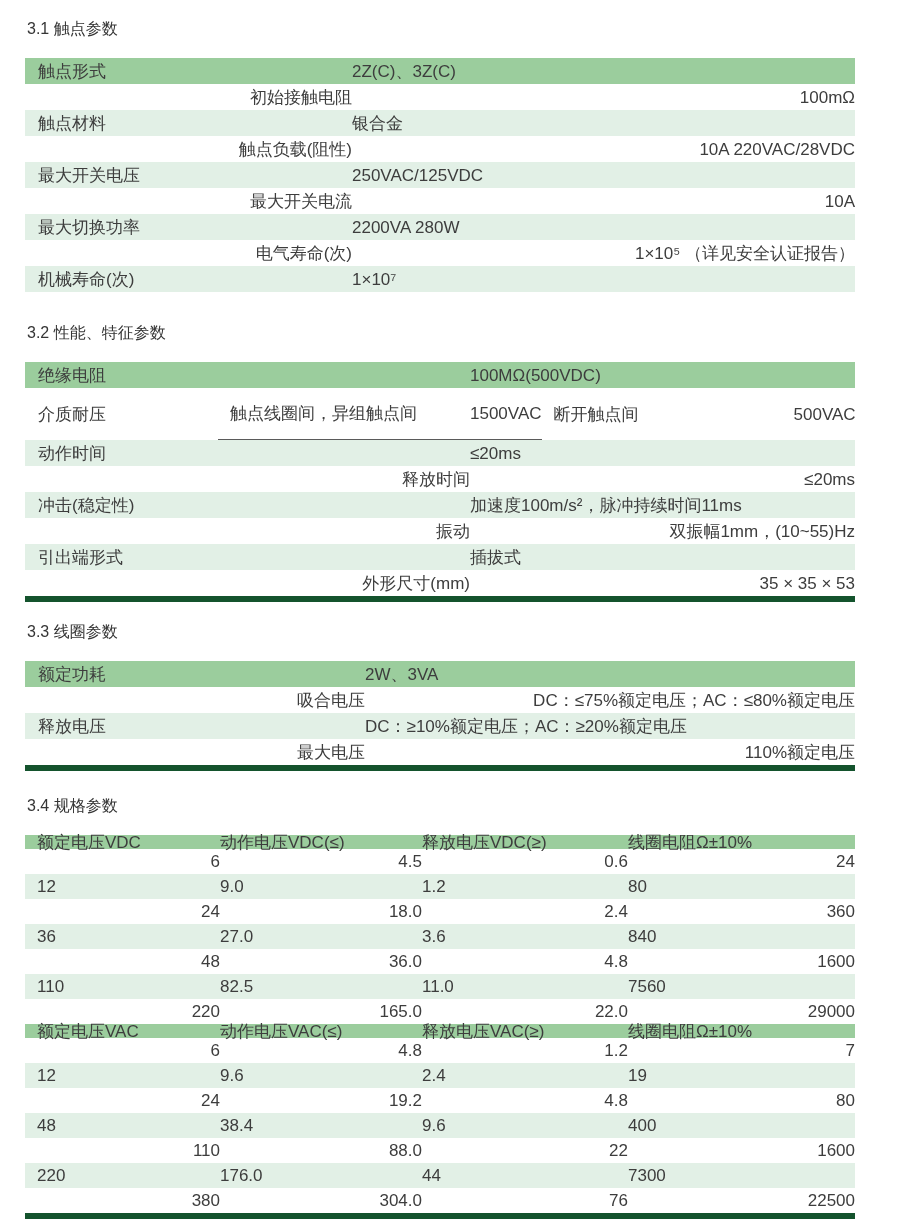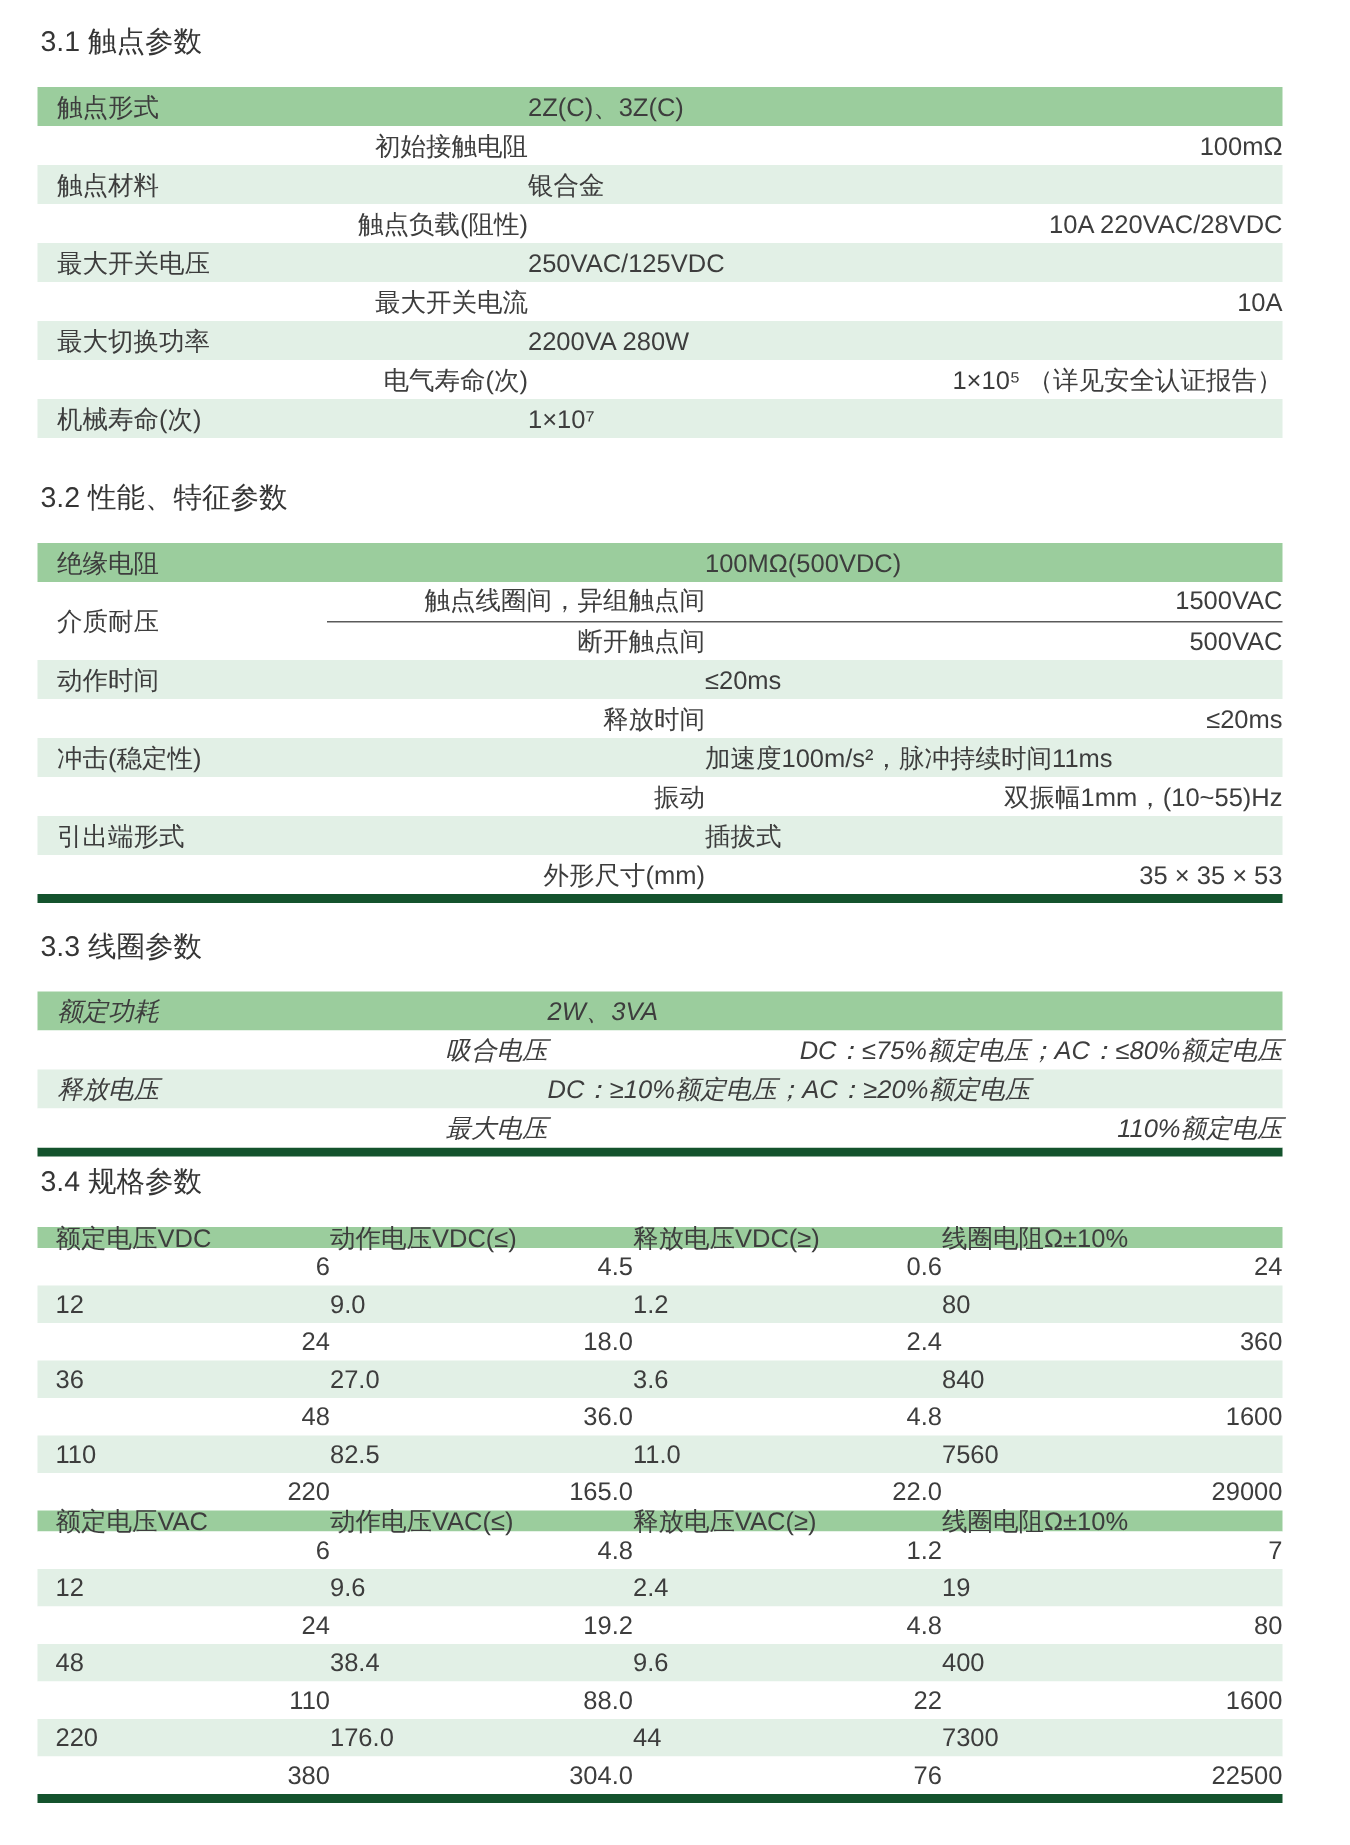--- a/index.html
+++ b/index.html
@@ -3,53 +3,53 @@
 <meta charset="utf-8">
 <style>
   html,body{margin:0;padding:0;}
   body{
     width:900px;height:1230px;overflow:hidden;background:#ffffff;
     font-family:"Liberation Sans","DejaVu Sans",sans-serif;
     color:#3d3d3d;
   }
   .wrap{padding:20px 45px 0 25px;}
   .sec-title{
-    font-size:19px;font-weight:400;color:#353535;
+    font-size:16px;font-weight:400;color:#353535;
     margin:0 0 20px 2px;line-height:18px;
   }
   .tbl{width:830px;font-size:17px;line-height:1;}
   .tbl .row{display:flex;align-items:center;height:26px;}
   .row.hdr{background:#9bcd9d;}
   .row.alt{background:#e2f0e6;}
   .row.white{background:#ffffff;text-align:right;}
   .tbl.bordered{border-bottom:6px solid #14532d;}
   .cell{white-space:nowrap;box-sizing:border-box;}
   .val{flex:1;}
   
   .s1 .lab{flex:0 0 327px;padding-left:13px;}
   
   .s2 .lab{flex:0 0 445px;padding-left:13px;}
   .s2 .row.diel{height:52px;align-items:stretch;background:#ffffff;}
   .s2 .dlabel{flex:0 0 193px;padding-left:13px;display:flex;align-items:center;box-sizing:border-box;}
-  .s2 .dsub{flex:1;display:flex;flex-direction:column;text-align:right;}
+  .s2 .dsub{flex:1;display:flex;flex-direction:row;}
   .s2 .dsubrow{flex:1;display:flex;align-items:center;}
   .s2 .dsubrow.line{border-bottom:1px solid #5a5a5a;}
   .s2 .sub{flex:0 0 252px;padding-left:12px;}
   
   .s3 .lab{flex:0 0 340px;padding-left:13px;}
   
   .s4 .row{height:25px;}
   .s4 .row.hdr{height:14px;}
   .s4 .c1{flex:0 0 195px;padding-left:12px;}
   .s4 .c2{flex:0 0 202px;}
   .s4 .c3{flex:0 0 206px;}
   .s4 .c4{flex:1;}
   .mb1{margin-bottom:32px;}
   .mb2{margin-bottom:21px;}
-  .mb3{margin-bottom:9px;font-style:italic;}
+  .mb3{margin-bottom:26px;}
 </style>
 </head>
 <body>
 
 <div class="wrap">
 
   <div class="sec-title">3.1 触点参数</div>
 
   <div class="tbl s1 mb1">
     <div class="row hdr">

